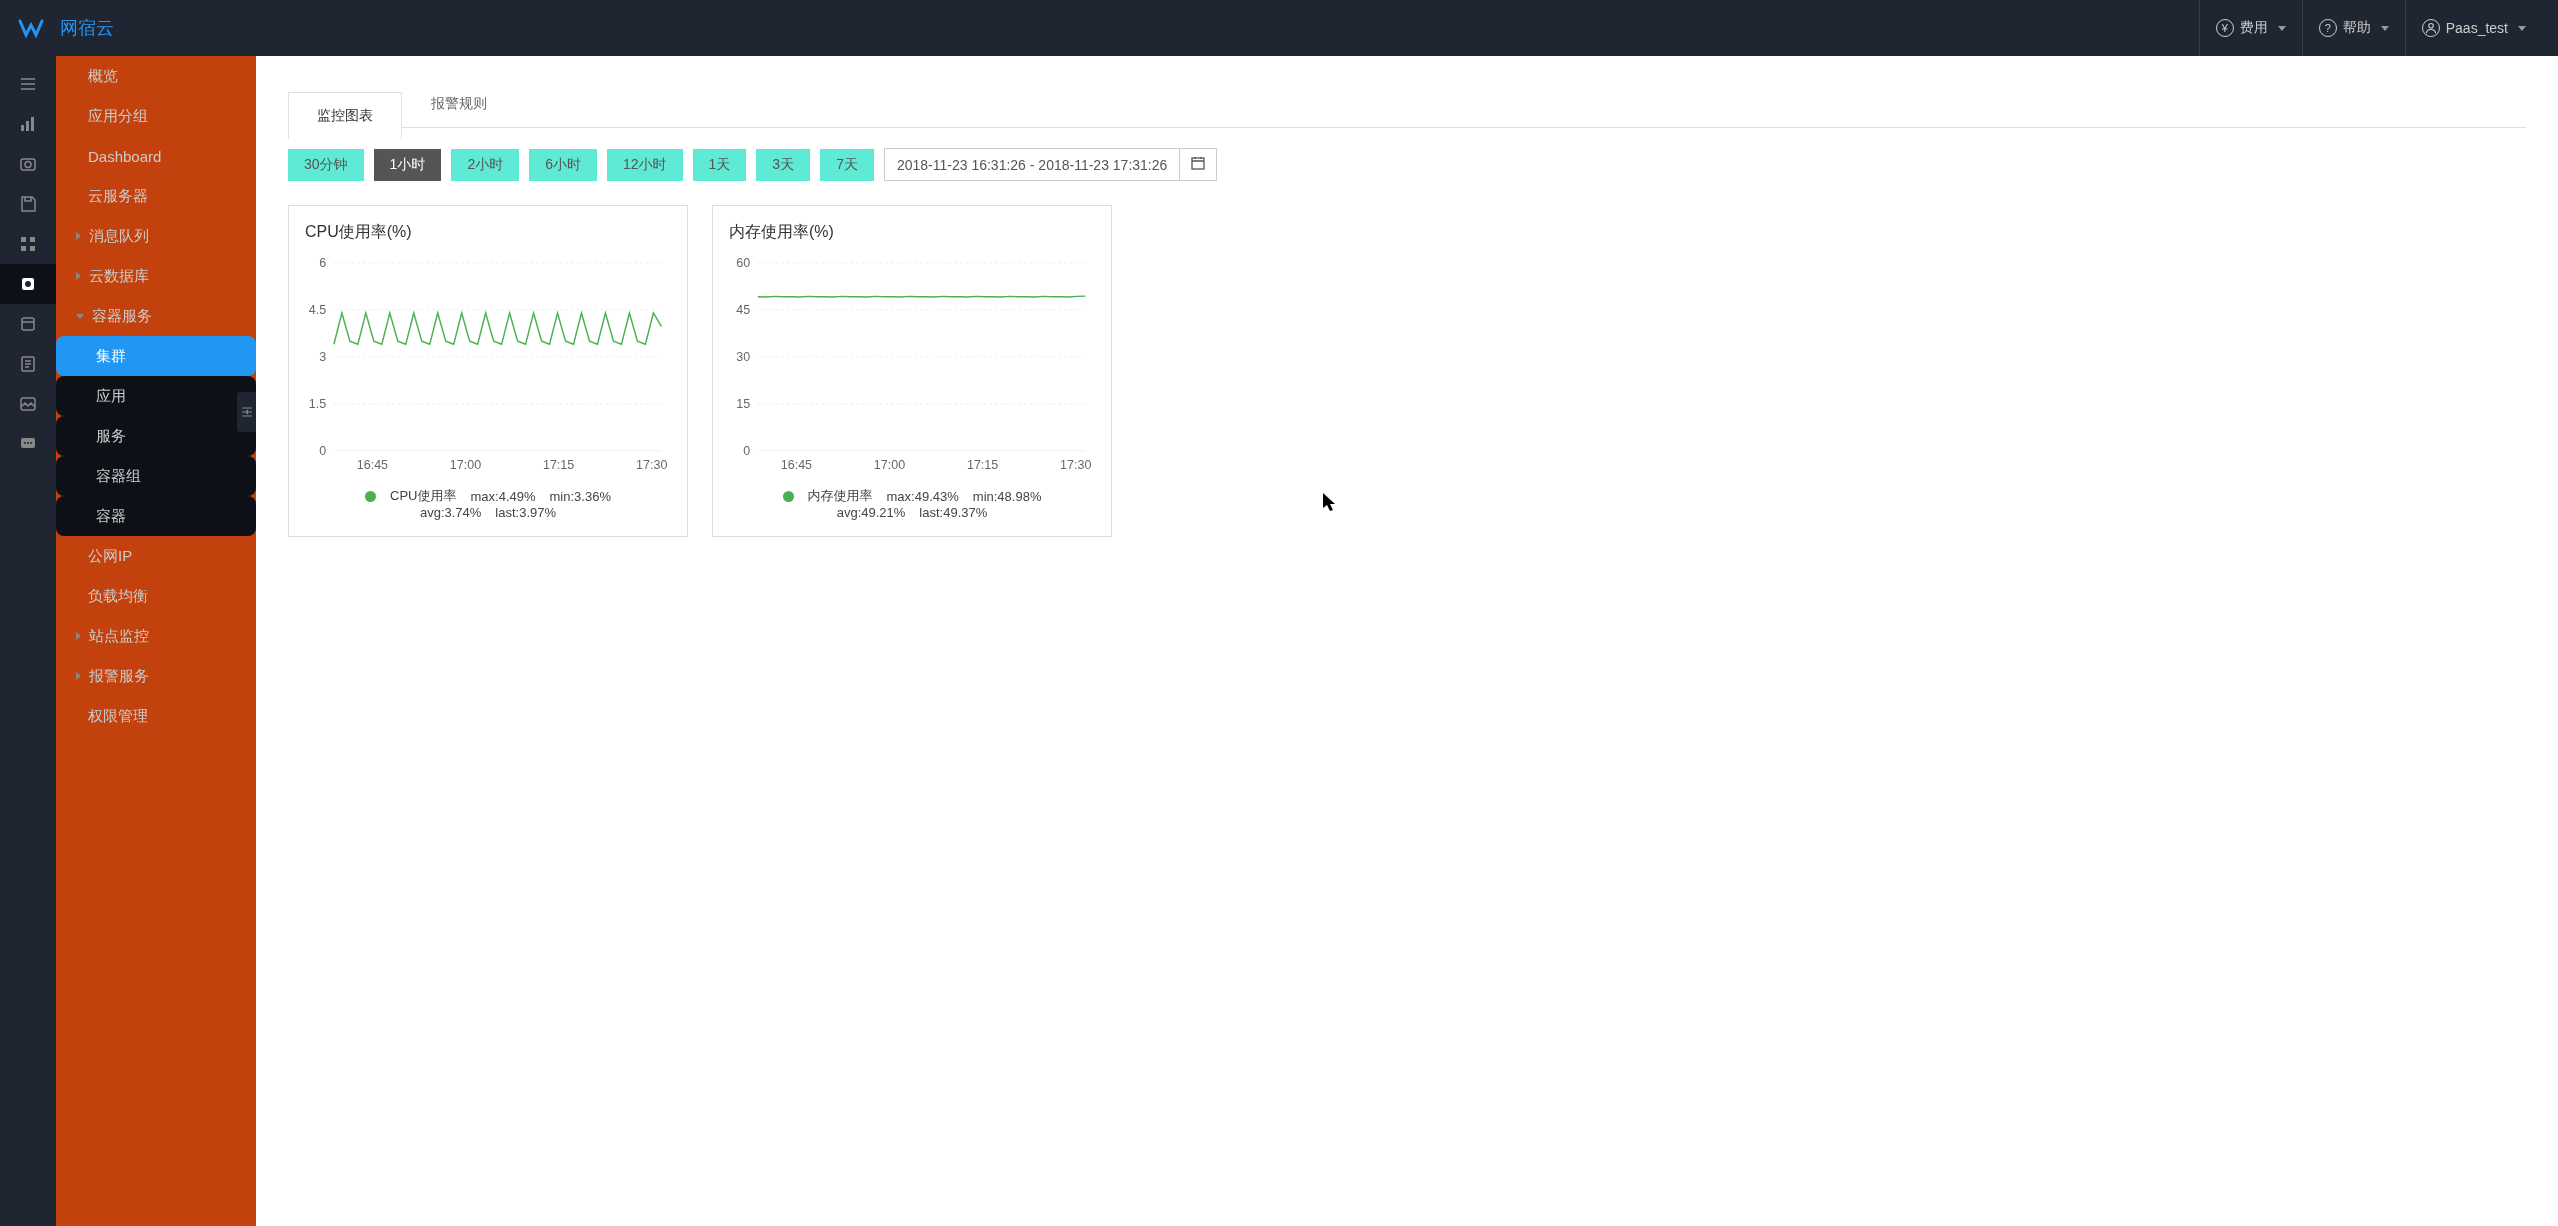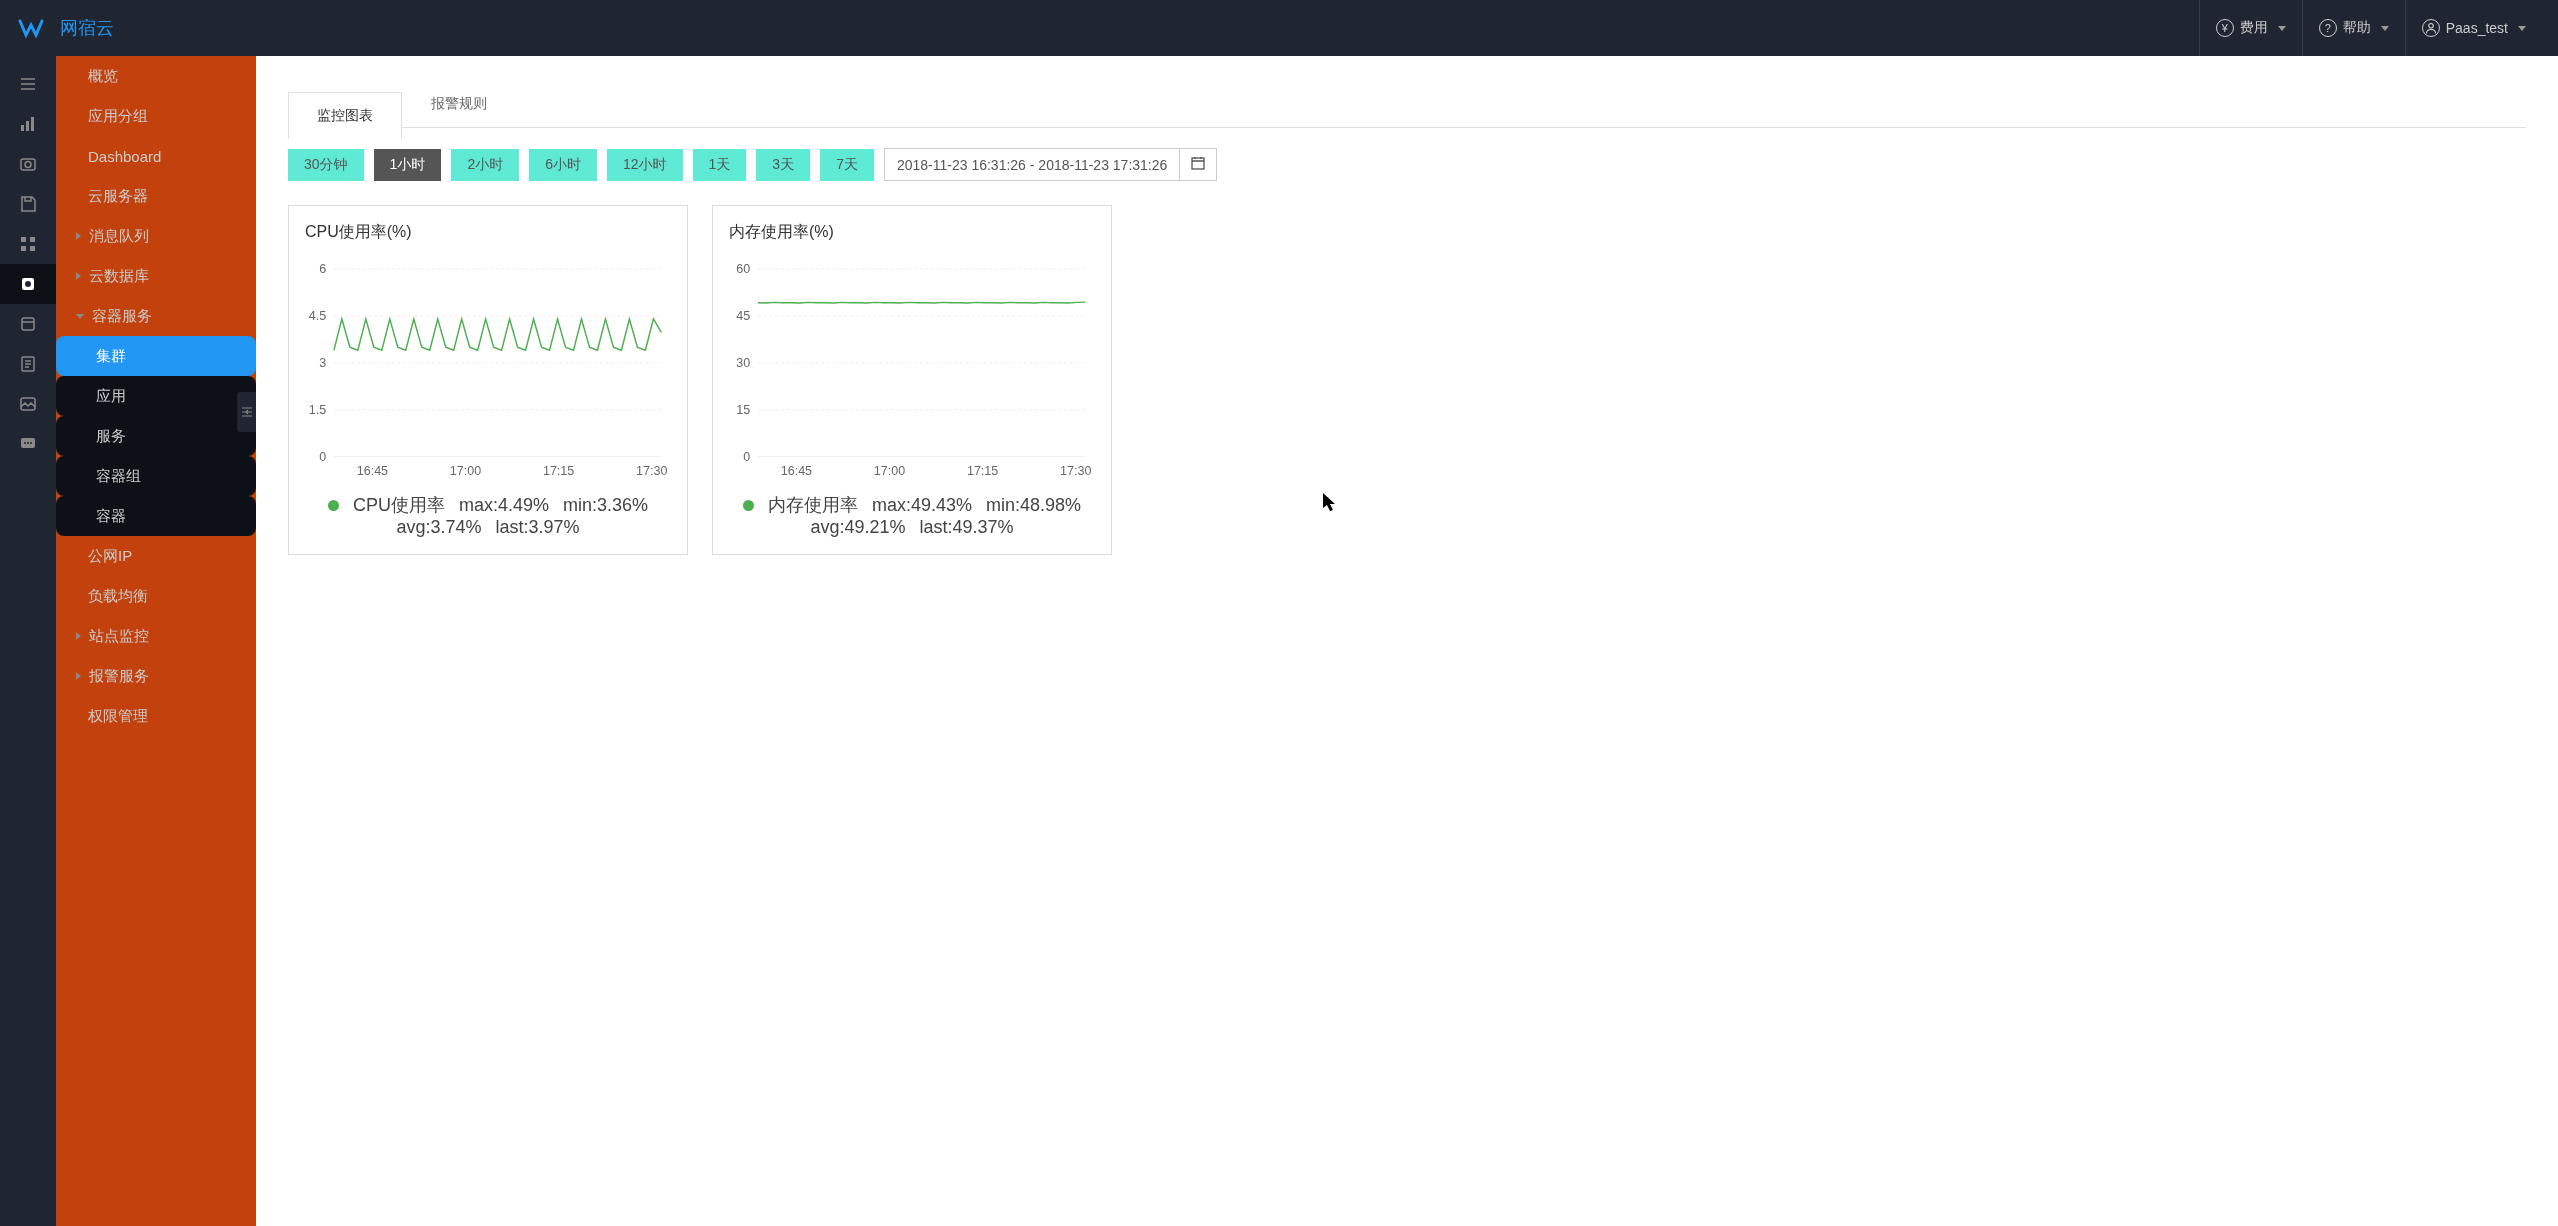--- a/index.html
+++ b/index.html
@@ -44,29 +44,29 @@
 .time-btn { padding: 7px 16px; background: #5eead4; border: none; cursor: pointer; font-size: 14px; color: #555; }
 .time-btn.active { background: #555; color: #fff; }
 .date-range { display: flex; align-items: center; border: 1px solid #ccc; }
 .date-range-text { padding: 6px 12px; color: #555; }
 .date-range-icon { padding: 6px 10px; border-left: 1px solid #ccc; cursor: pointer; }
 
 .section-header { background: #eee; padding: 14px 18px; font-size: 16px; margin-bottom: 16px; }
 
 .charts { display: flex; gap: 24px; }
 .chart-card { border: 1px solid #ddd; padding: 16px; width: 400px; }
-.chart-title { font-size: 16px; margin-bottom: 12px; }
+.chart-title { font-size: 16px; margin-bottom: 6px; }
 .chart-area { position: relative; height: 230px; }
 .chart-svg { width: 100%; height: 100%; }
 .y-label { font-size: 13px; fill: #666; }
 .x-label { font-size: 13px; fill: #666; }
 .grid-line { stroke: #eee; stroke-width: 1; }
 .grid-line.dashed { stroke-dasharray: 3,3; }
 .data-line { stroke: #4caf50; stroke-width: 1.5; fill: none; }
-.legend { display: flex; flex-direction: column; align-items: center; margin-top: 8px; font-size: 18px; color: #444; }
+.legend { display: flex; flex-direction: column; align-items: center; margin-top: 8px; font-size: 13px; color: #444; }
 .legend-row { display: flex; gap: 14px; align-items: center; }
 .legend-dot { width: 11px; height: 11px; background: #4caf50; border-radius: 50%; display: inline-block; }
 
 .cursor-arrow { position: fixed; top: 493px; left: 1323px; pointer-events: none; }
 </style>
 </head>
 <body>
 
 <div class="top-header">
   <div class="logo">

